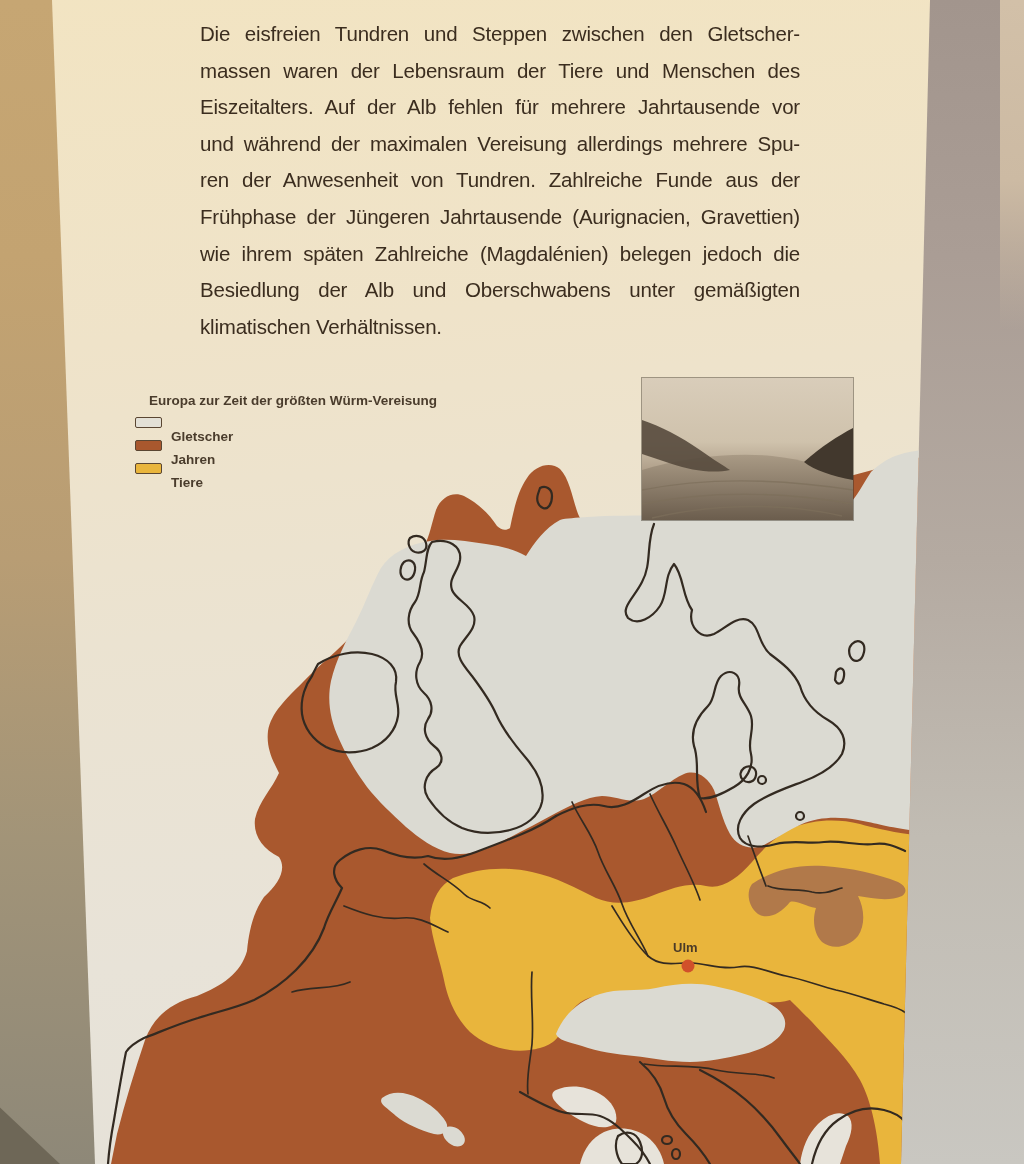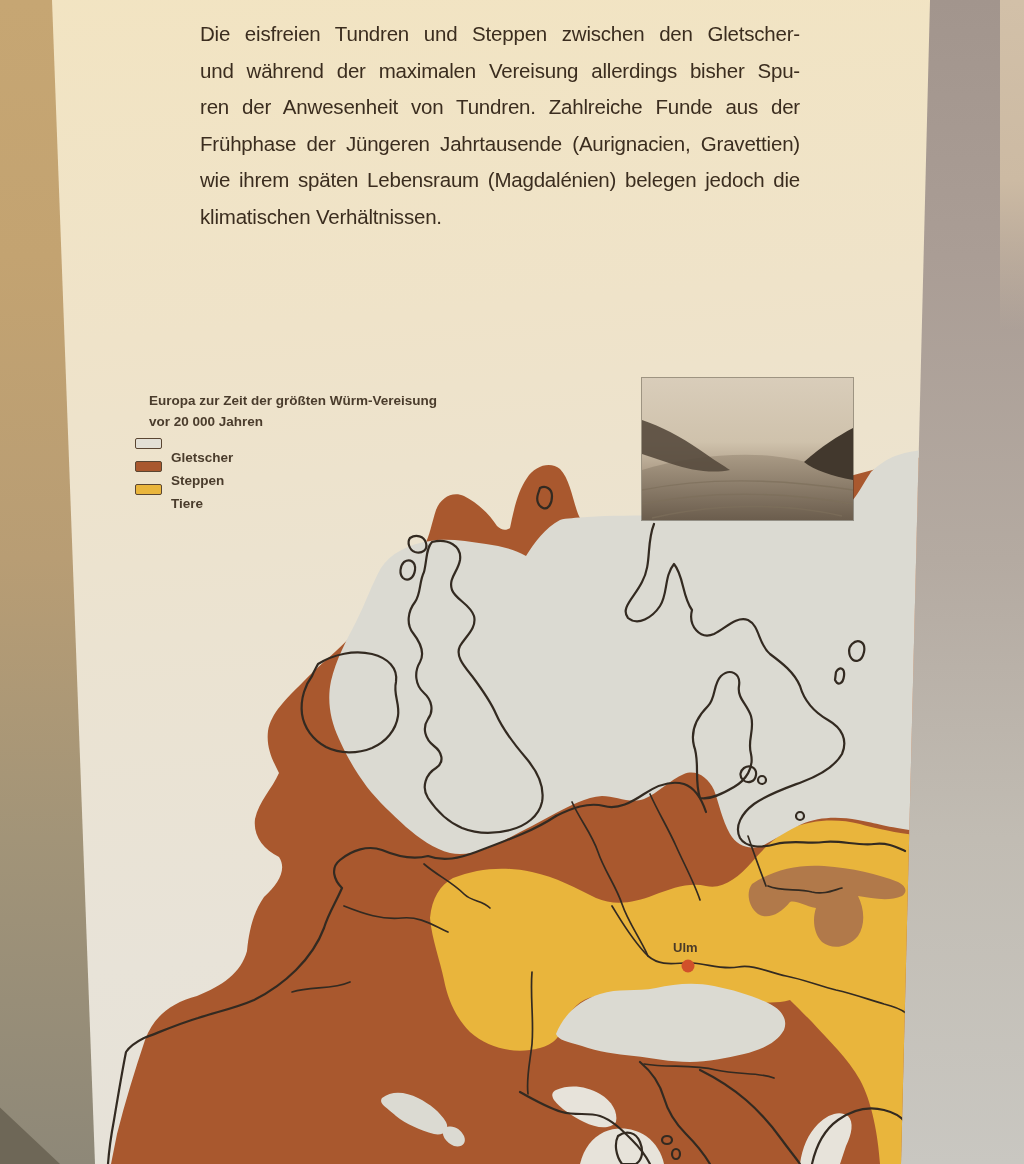--- a/index.html
+++ b/index.html
@@ -49,24 +49,27 @@
 
 <div class="wall-left"></div>
 <div class="wall-left-dark"></div>
 <div class="wall-right"></div>
 <div class="wall-right-light"></div>
 
 <div class="panel">
 
   <div class="intro">
     <div class="intro-line">Die eisfreien Tundren und Steppen zwischen den Gletscher-</div>
-    <div class="intro-line">und während der maximalen Vereisung allerdings bisher Spu-</div>
+    <div class="intro-line">massen waren der Lebensraum der Tiere und Menschen des</div>
+    <div class="intro-line">Eiszeitalters. Auf der Alb fehlen für mehrere Jahrtausende vor</div>
+    <div class="intro-line">und während der maximalen Vereisung allerdings mehrere Spu-</div>
     <div class="intro-line">ren der Anwesenheit von Tundren. Zahlreiche Funde aus der</div>
     <div class="intro-line">Frühphase der Jüngeren Jahrtausende (Aurignacien, Gravettien)</div>
-    <div class="intro-line">wie ihrem späten Lebensraum (Magdalénien) belegen jedoch die</div>
+    <div class="intro-line">wie ihrem späten Zahlreiche (Magdalénien) belegen jedoch die</div>
+    <div class="intro-line">Besiedlung der Alb und Oberschwabens unter gemäßigten</div>
     <div class="intro-line last">klimatischen Verhältnissen.</div>
   </div>
 
   <svg class="map-svg" viewBox="0 0 1024 1164">
 
     <path d="M 111,1164 L 117,1134 C 125,1102 135,1070 145,1040 C 154,1016 171,1003 197,996
          C 222,986 241,973 247,951 C 249,931 253,913 264,897 C 279,883 287,869 279,857
          C 263,849 253,836 255,819 C 259,801 272,789 279,773 C 273,761 266,748 268,731
          C 271,713 286,699 303,682 C 320,664 339,650 354,633 C 371,615 379,599 385,580
          C 392,563 404,552 424,547 C 430,535 432,522 436,510 C 441,497 453,491 464,496
@@ -170,28 +173,27 @@
       <path d="M 532,972 C 530,996 534,1020 532,1044 C 530,1062 526,1078 528,1094"></path>
       <path d="M 644,1064 C 668,1068 692,1064 716,1070 C 738,1075 758,1072 774,1078"></path>
     </g>
 
     <circle cx="688" cy="966" r="6.5" fill="#d1502a"></circle>
     <text class="city" x="673" y="952">Ulm</text>
   </svg>
 
   <div class="legend">
     <div class="legend-title">Europa zur Zeit der größten Würm-Vereisung</div>
-    <div class="legend-title">vor 20 000 Jahren</div>
     <div class="legend-row">
       <span class="swatch" style="background-color: rgb(227, 224, 214);"></span>
       <span class="legend-label">Gletscher</span>
     </div>
     <div class="legend-row">
       <span class="swatch" style="background-color: rgb(169, 88, 46);"></span>
-      <span class="legend-label">Steppen</span>
+      <span class="legend-label">Jahren</span>
     </div>
     <div class="legend-row">
       <span class="swatch" style="background-color: rgb(233, 181, 60);"></span>
       <span class="legend-label">Tiere</span>
     </div>
   </div>
 
   <div class="photo">
     <svg width="211" height="142" viewBox="0 0 211 142">
       <defs>

